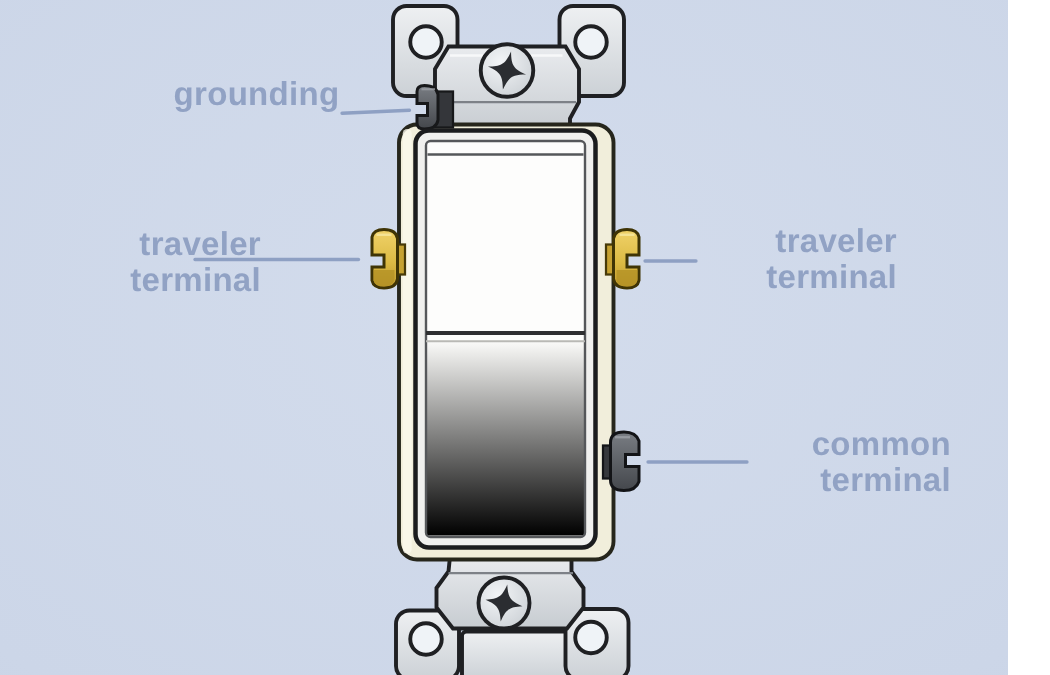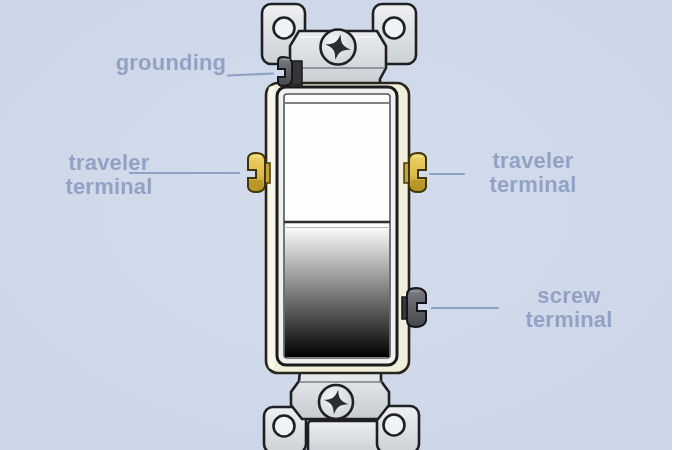--- a/index.html
+++ b/index.html
@@ -15,21 +15,21 @@
     position:absolute;
     color:#91a2c4;
     font-weight:bold;
     font-size:22px;
     line-height:24px;
     letter-spacing:.2px;
     user-select:none;
   }
   .label span{display:block;}
   .label.center{text-align:center;}
-  .label.left{text-align:center;}
+  .label.left{text-align:right;}
 </style>
 </head>
 <body>
 
 <div class="stage">
 
   <svg width="700" height="450" viewBox="0 0 700 450">
     <defs>
       <linearGradient id="metalGrad" x1="0" y1="0" x2="0" y2="1">
         <stop offset="0" stop-color="#eef0f2"></stop>
@@ -141,17 +141,17 @@
     <span>traveler</span>
     <span>terminal</span>
   </div>
 
   <div class="label left" style="left:468px; top:149px; width:130px;">
     <span>traveler</span>
     <span>terminal</span>
   </div>
 
   <div class="label left" style="left:504px; top:284px; width:130px;">
-    <span>screw</span>
+    <span>common</span>
     <span>terminal</span>
   </div>
 
 </div>
 
 </body></html>

